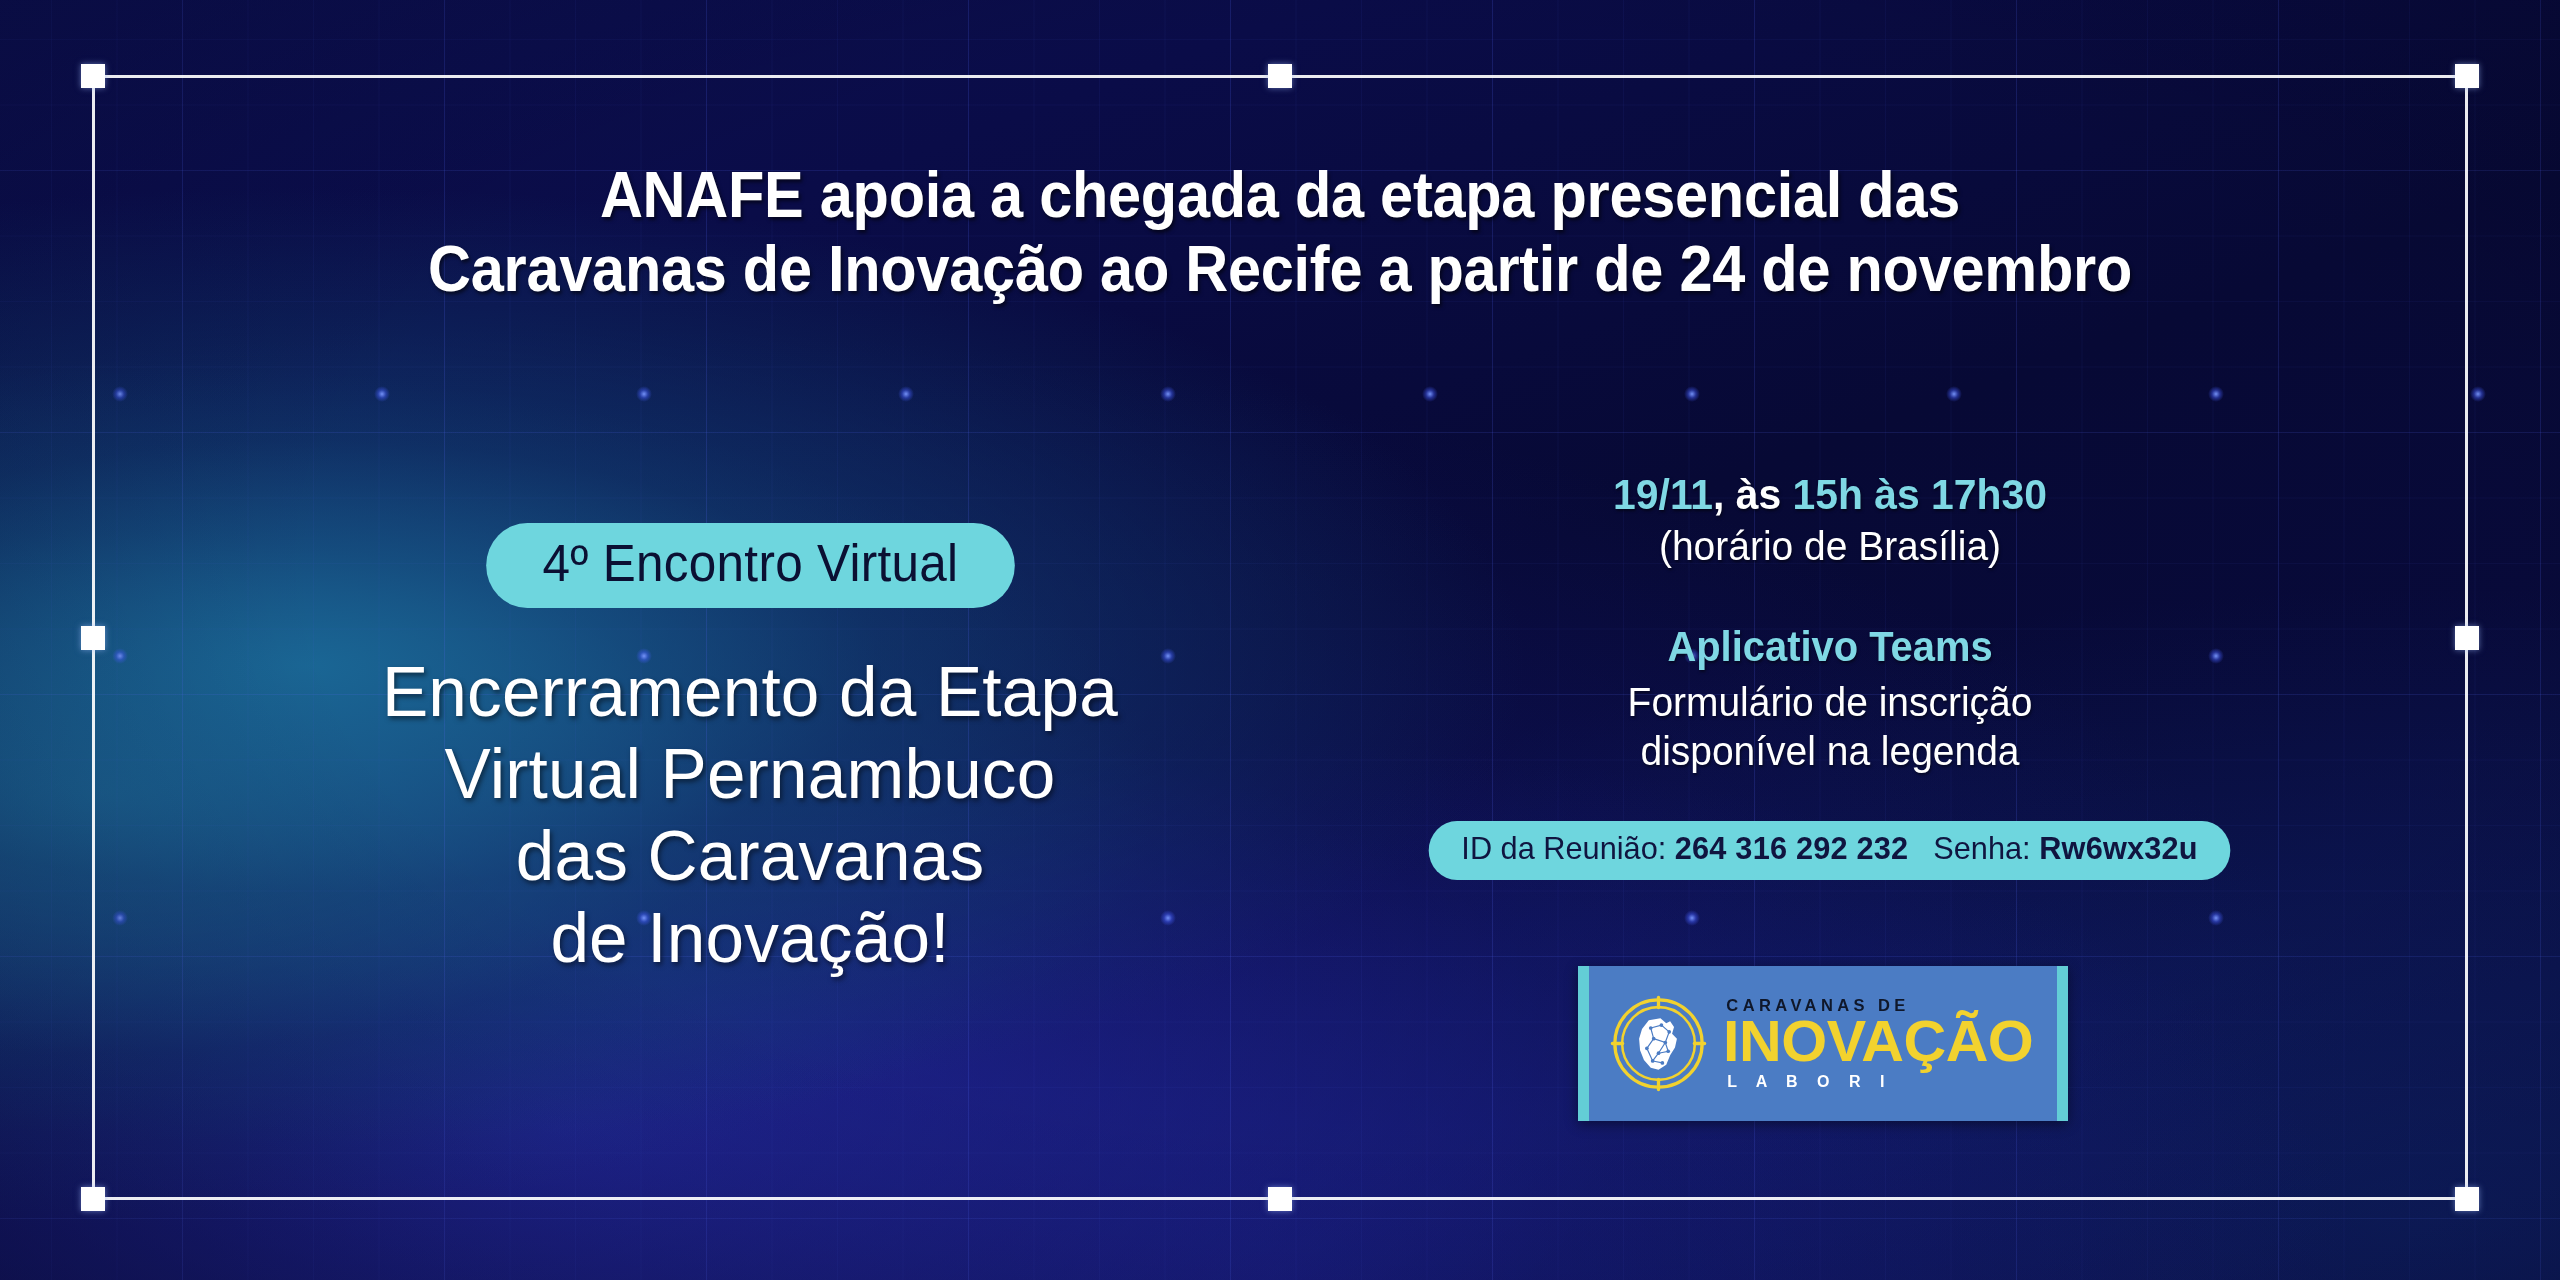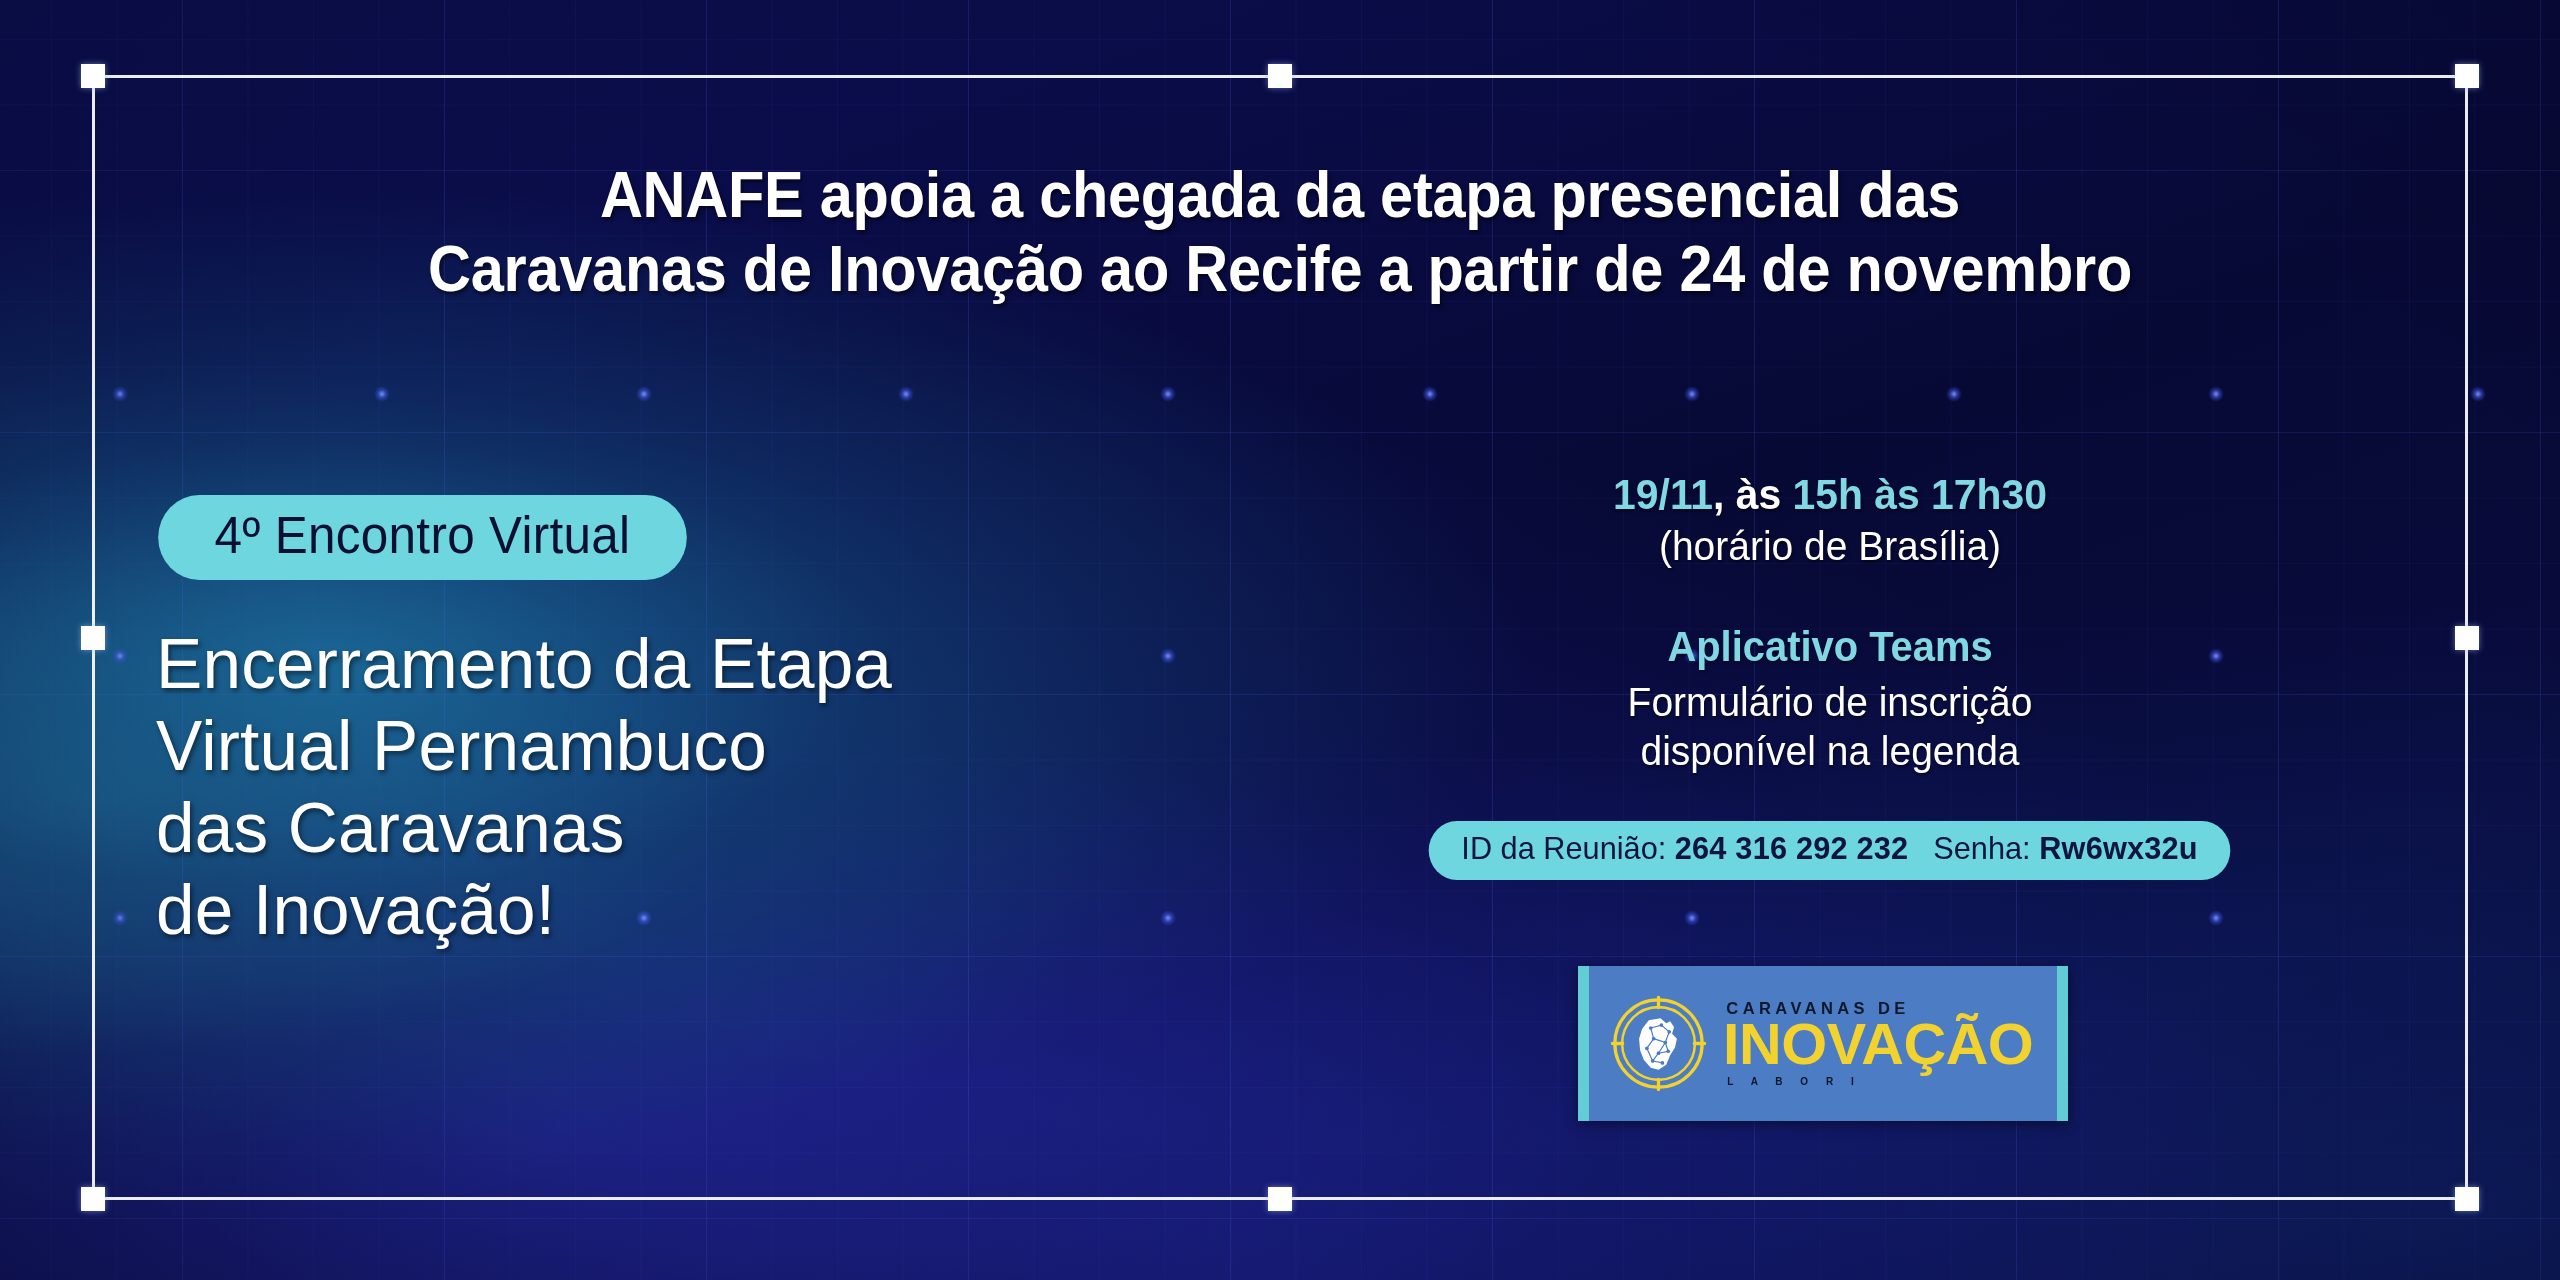--- a/index.html
+++ b/index.html
@@ -91,22 +91,22 @@
     letter-spacing:-0.3px;
     transform:scaleX(0.93);
     text-shadow:2px 3px 4px rgba(0,0,0,0.55);
     padding:0 90px;
   }
   .headline .ln{ display:block; white-space:nowrap; }
 
   
   .left-col{
     position:absolute;
-    left:150px; top:495px; width:1200px;
-    text-align:left;
+    left:150px; top:523px; width:1200px;
+    text-align:center;
   }
   .pill-badge{
     display:inline-block;
     background:#6ED6DE;
     color:#0b1033;
     border-radius:60px;
     padding:11px 58px 15px;
     font-size:51px;
     font-weight:400;
     letter-spacing:0.3px;
@@ -197,21 +197,21 @@
     color:#0f172a; font-size:16.5px; letter-spacing:4.4px;
     font-weight:bold; line-height:1;
     margin-bottom:2px; margin-left:3px;
   }
   .lt-main{
     color:#F2D22E; font-size:58px; font-weight:bold; line-height:0.86;
     letter-spacing:-0.5px; transform:scaleX(1.02); transform-origin:left;
     font-family:"Liberation Sans", sans-serif;
   }
   .lt-bot{
-    color:#0f172a; font-size:10px; letter-spacing:7.5px;
+    color:#ffffff; font-size:16px; letter-spacing:7.5px;
     font-weight:bold; line-height:1; margin-top:8px; margin-left:4px;
   }
 </style>
 </head>
 <body>
 
 <div id="stage">
 
   <div class="bg-base"></div>
   <div class="bg-grid2"></div>

